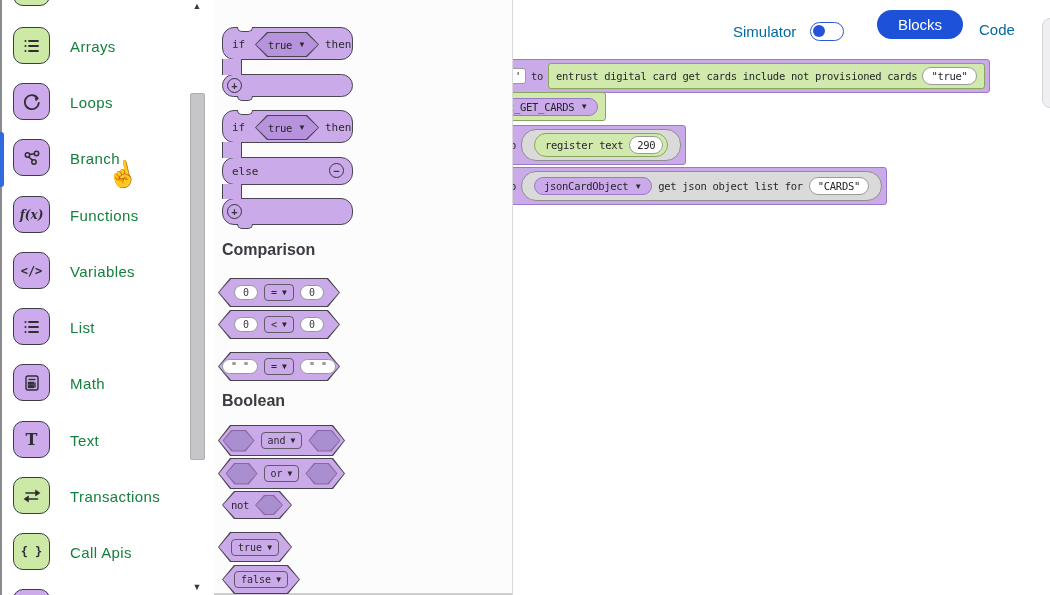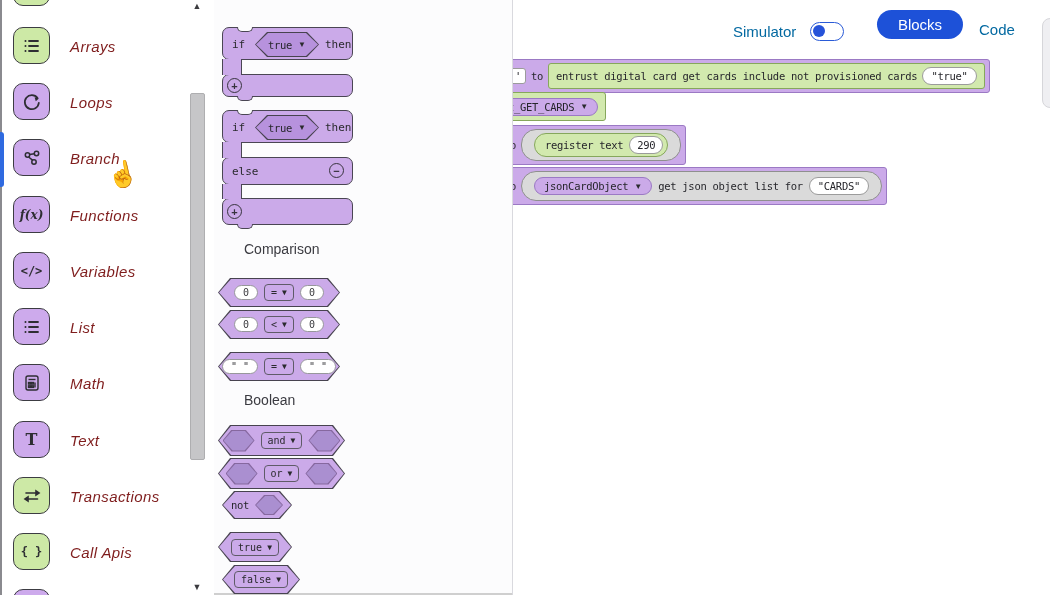--- a/index.html
+++ b/index.html
@@ -8,39 +8,39 @@
 
   
   #sidebar{position:absolute;left:0;top:0;width:212px;height:595px;background:#fff;z-index:6;
            border-left:2px solid #8a8a8f;}
   .side-item{position:absolute;left:0;width:212px;height:37px;}
   .icon-box{position:absolute;left:11px;top:0;width:37px;height:37px;border:1.6px solid #3c3c42;
             border-radius:10px;display:flex;align-items:center;justify-content:center;box-sizing:border-box;}
   .icon-green{background:#cde9a6;}
   .icon-purple{background:#cdaaec;}
   .side-label{position:absolute;left:68px;top:50%;transform:translateY(-50%);
-              font-size:15px;letter-spacing:.4px;color:#7f1d1d;font-style:italic;}
+              font-size:15px;letter-spacing:.4px;color:#15803d;}
   .glyph{font-weight:bold;color:#2e2e33;}
   #select-bar{position:absolute;left:0;top:132px;width:4px;height:55px;background:#2f6ae0;
               border-radius:0 3px 3px 0;z-index:7;}
   #cursor{position:absolute;left:107px;top:160px;font-size:25px;color:#4a4a4f;z-index:40;
           transform:rotate(-12deg);text-shadow:0 0 2px #fff;}
   
   #side-scroll-up{position:absolute;left:188px;top:1px;width:14px;font-size:9px;color:#3a3a3e;text-align:center;}
   #side-scroll-down{position:absolute;left:188px;top:582px;width:14px;font-size:9px;color:#3a3a3e;text-align:center;}
   #side-scroll-thumb{position:absolute;left:188px;top:93px;width:13px;height:365px;background:#c6c6c8;
                      border:1px solid #aeaeb0;border-radius:2px;}
 
   
   #flyout{position:absolute;left:212px;top:0;width:301px;height:595px;background:#fcfcfd;z-index:5;
           border-right:1px solid #d8d8de;border-bottom:2px solid #cfcfcf;box-sizing:border-box;}
   .mono{font-family:"DejaVu Sans Mono",monospace;font-size:10.5px;letter-spacing:-.3px;color:#26262b;}
-  .fly-title{position:absolute;font-size:14px;font-weight:normal;color:#3b3b41;margin-left:22px;}
-
-  .bar{position:absolute;background:#cbaae9;border:1px solid #4a4653;border-radius:7px;box-sizing:border-box;}
+  .fly-title{position:absolute;font-size:16px;font-weight:bold;color:#3b3b41;}
+
+  .bar{position:absolute;background:#cbaae9;border:1px solid #4a4653;border-radius:12px;box-sizing:border-box;}
   .spine{position:absolute;background:#cbaae9;border-left:1px solid #4a4653;border-right:1px solid #4a4653;
          box-sizing:border-box;z-index:2;}
   .notch-in{position:absolute;top:-1px;left:14px;width:16px;height:5px;background:#fcfcfd;
             border:1px solid #4a4653;border-top:none;border-radius:0 0 5px 5px;box-sizing:border-box;}
   .notch-out{position:absolute;bottom:-5px;left:14px;width:16px;height:5px;background:#cbaae9;
              border:1px solid #4a4653;border-top:none;border-radius:0 0 5px 5px;box-sizing:border-box;}
   .iflabel{position:absolute;top:50%;transform:translateY(-50%);font-family:"DejaVu Sans Mono",monospace;
            font-size:11px;color:#2a2a2e;}
   .circle-btn{position:absolute;width:15px;height:15px;border:1.6px solid #38343f;border-radius:50%;
               display:flex;align-items:center;justify-content:center;font-size:11px;font-weight:bold;

